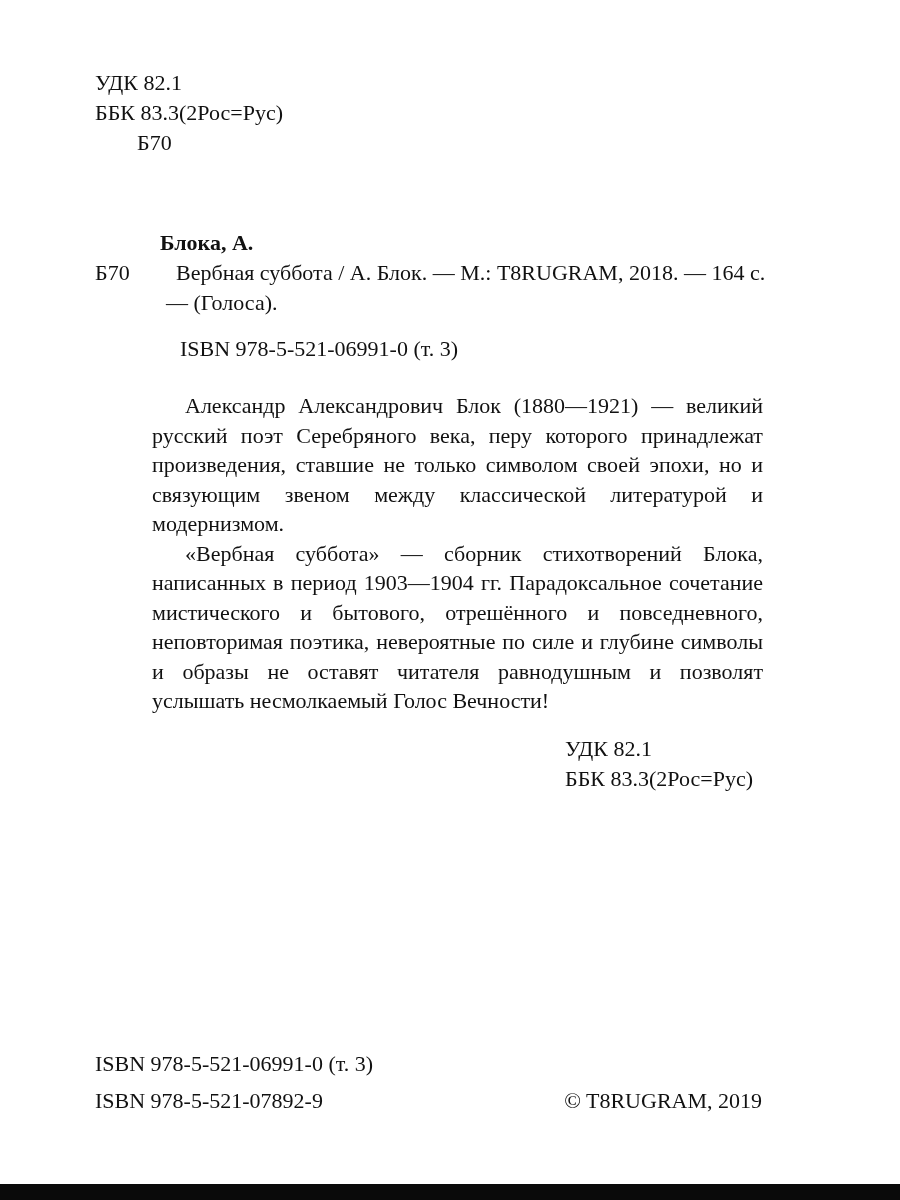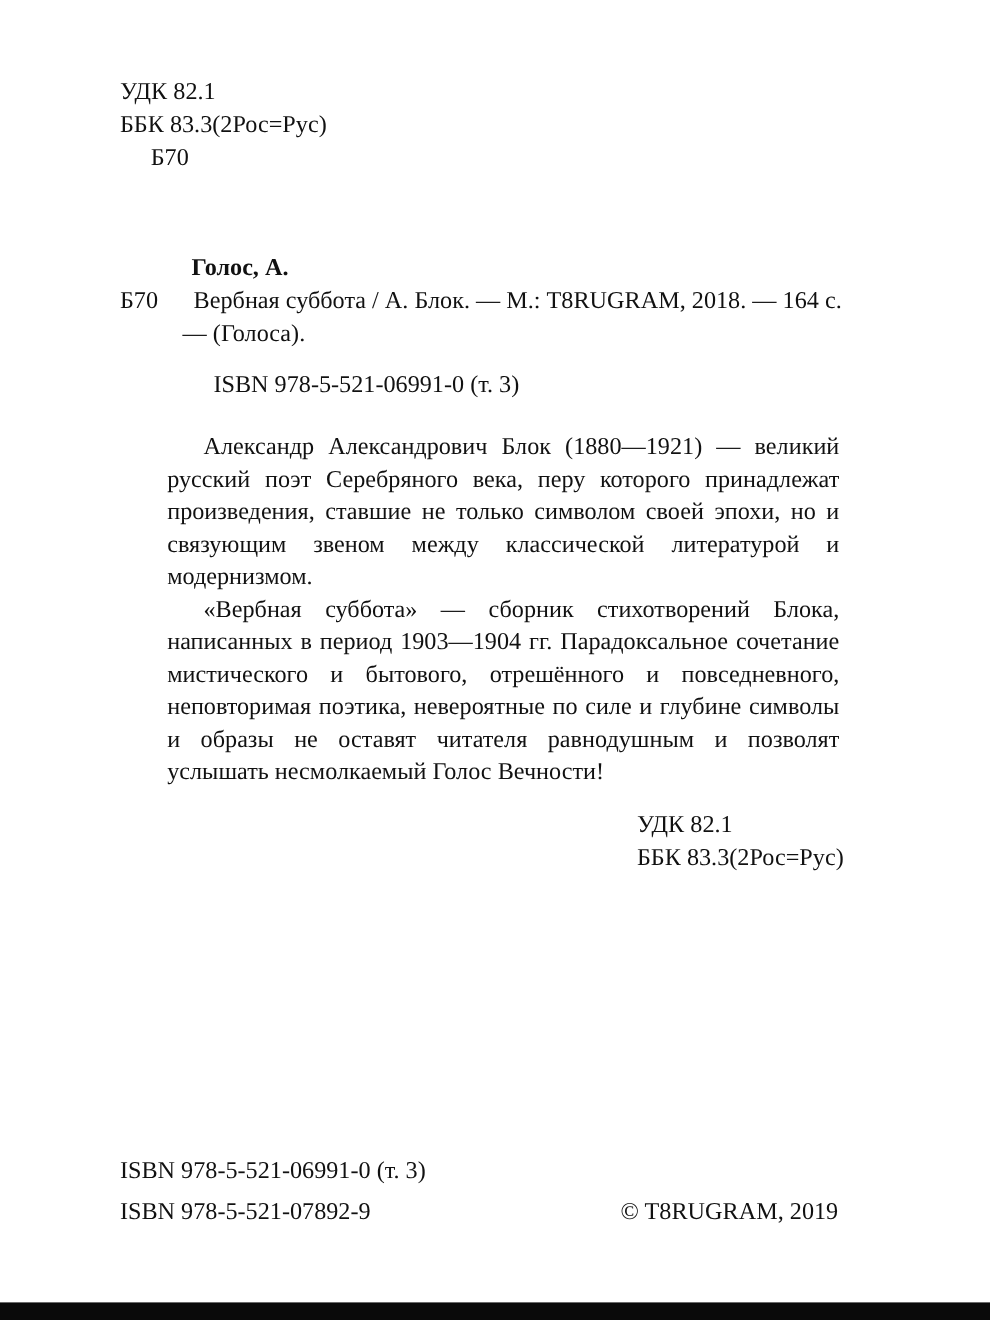--- a/index.html
+++ b/index.html
@@ -10,21 +10,21 @@
   .page {
     position: relative;
     width: 900px;
     height: 1200px;
     background: #ffffff;
     font-family: "Liberation Serif", "DejaVu Serif", serif;
     font-size: 22px;
     color: #111111;
     overflow: hidden;
   }
-  .line { line-height: 30px; white-space: pre; margin-left: 14px; }
+  .line { line-height: 30px; white-space: pre; }
 
   .top-codes {
     position: absolute;
     left: 95px;
     top: 68px;
   }
   .top-codes .indented { margin-left: 42px; }
 
   .catalog-author {
     position: absolute;
@@ -104,21 +104,21 @@
 <body>
 
 <div class="page">
 
   <div class="top-codes">
     <div class="line">УДК 82.1</div>
     <div class="line">ББК 83.3(2Рос=Рус)</div>
     <div class="line indented">Б70</div>
   </div>
 
-  <div class="catalog-author line">Голос, А.</div>
+  <div class="catalog-author line">Блока, А.</div>
 
   <div class="entry-code line">Б70</div>
   <div class="entry-text">Вербная суббота / А. Блок. — М.: T8RUGRAM, 2018. — 164 с. — (Голоса).</div>
 
   <div class="catalog-isbn line">ISBN 978-5-521-06991-0 (т. 3)</div>
 
   <div class="annotation">
     <p>Александр Александрович Блок (1880—1921) — великий русский поэт Серебряного века, перу которого принадлежат произведения, ставшие не только символом своей эпохи, но и связующим звеном между классической литературой и модернизмом.</p>
     <p>«Вербная суббота» — сборник стихотворений Блока, написанных в период 1903—1904 гг. Парадоксальное сочетание мистического и бытового, отрешённого и повседневного, неповторимая поэтика, невероятные по силе и глубине символы и образы не оставят читателя равнодушным и позволят услышать несмолкаемый Голос Вечности!</p>
   </div>

